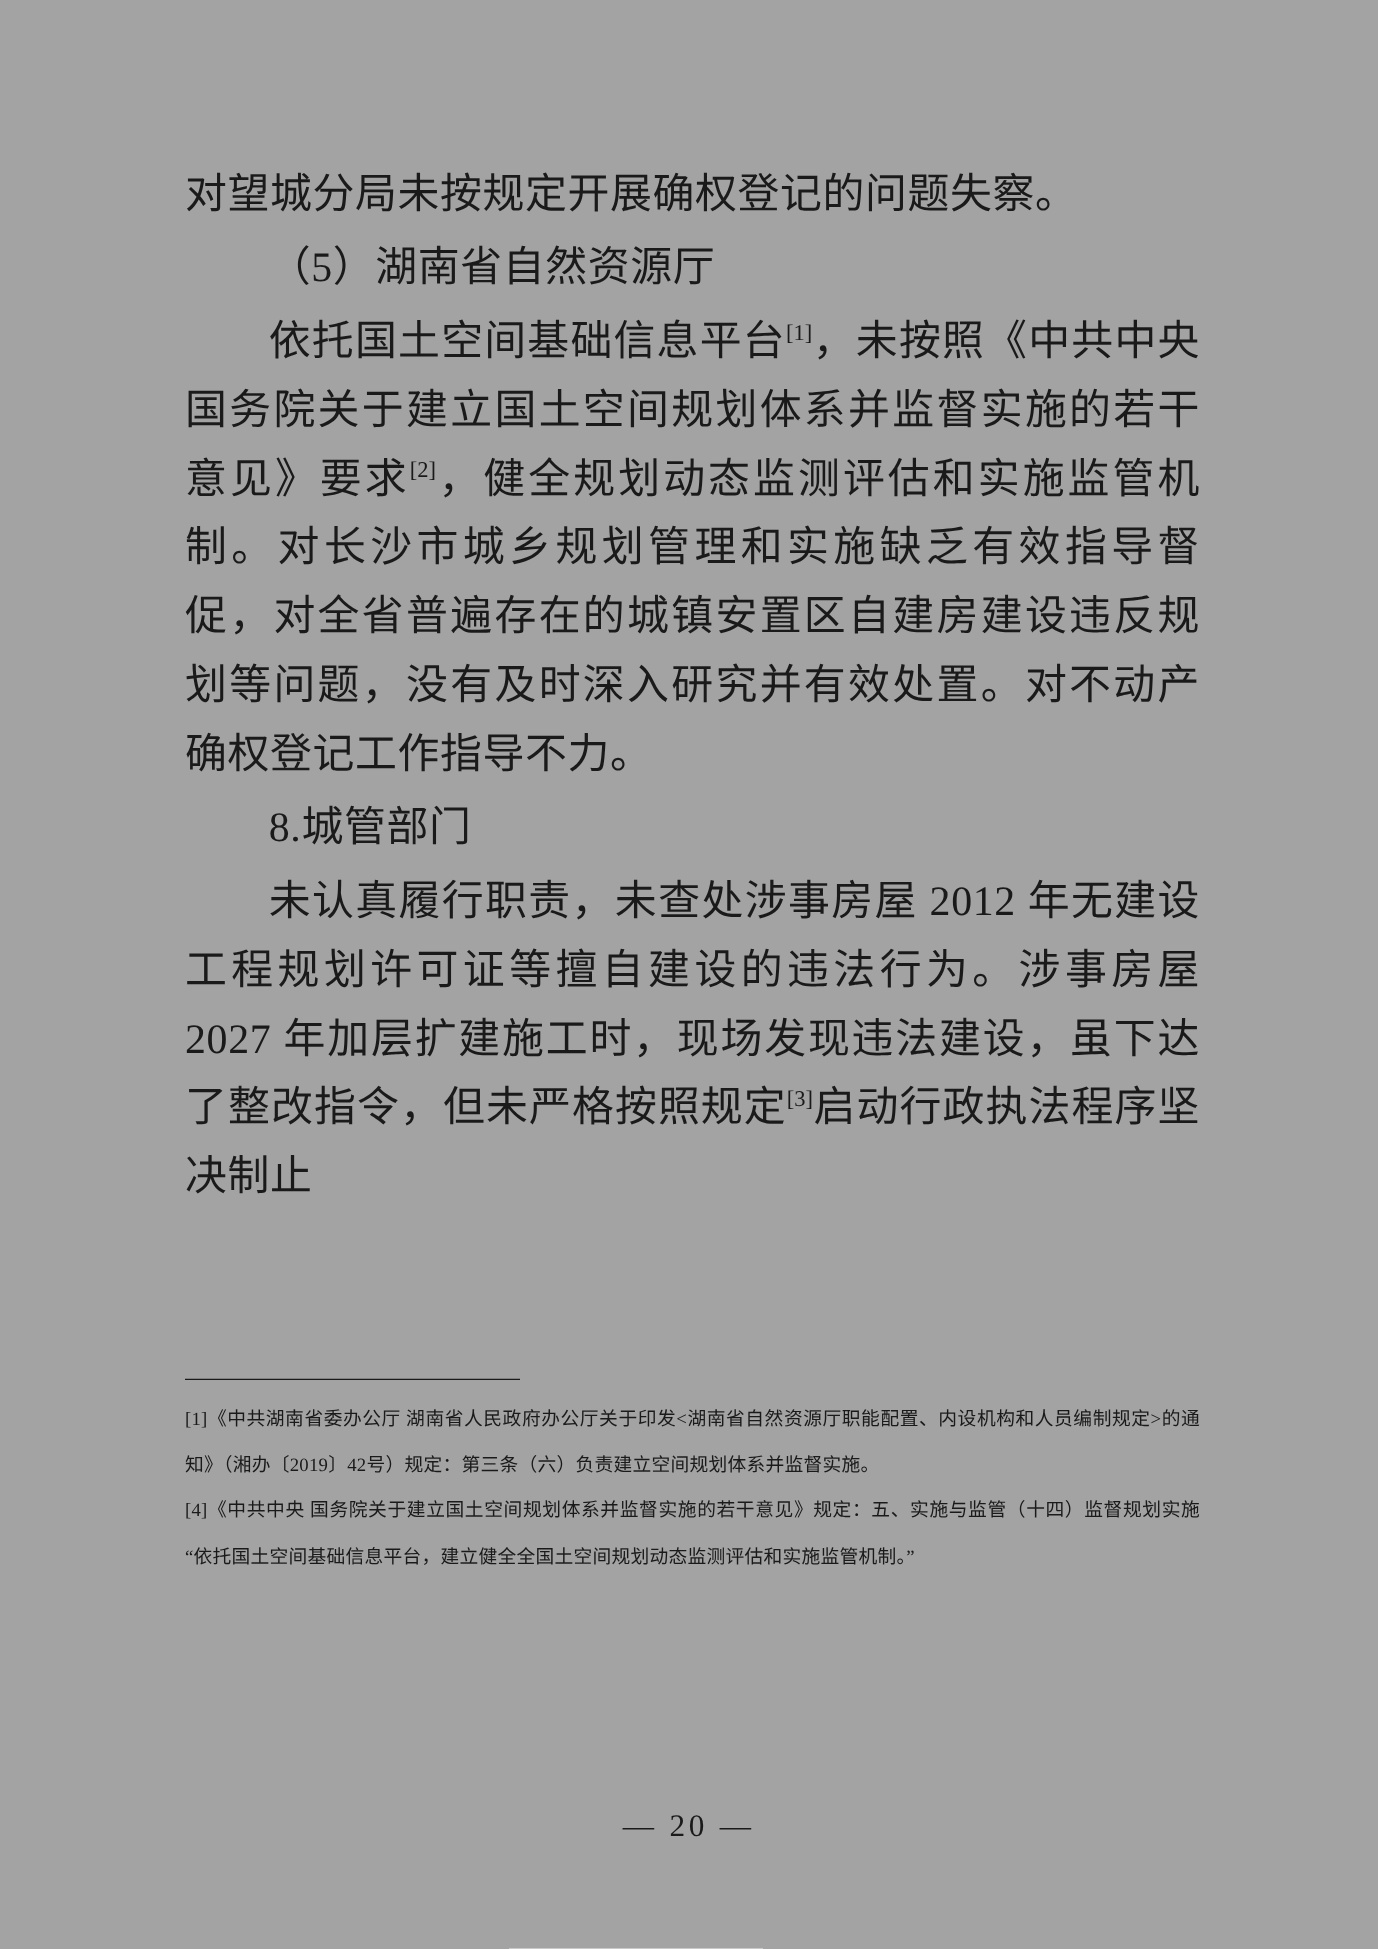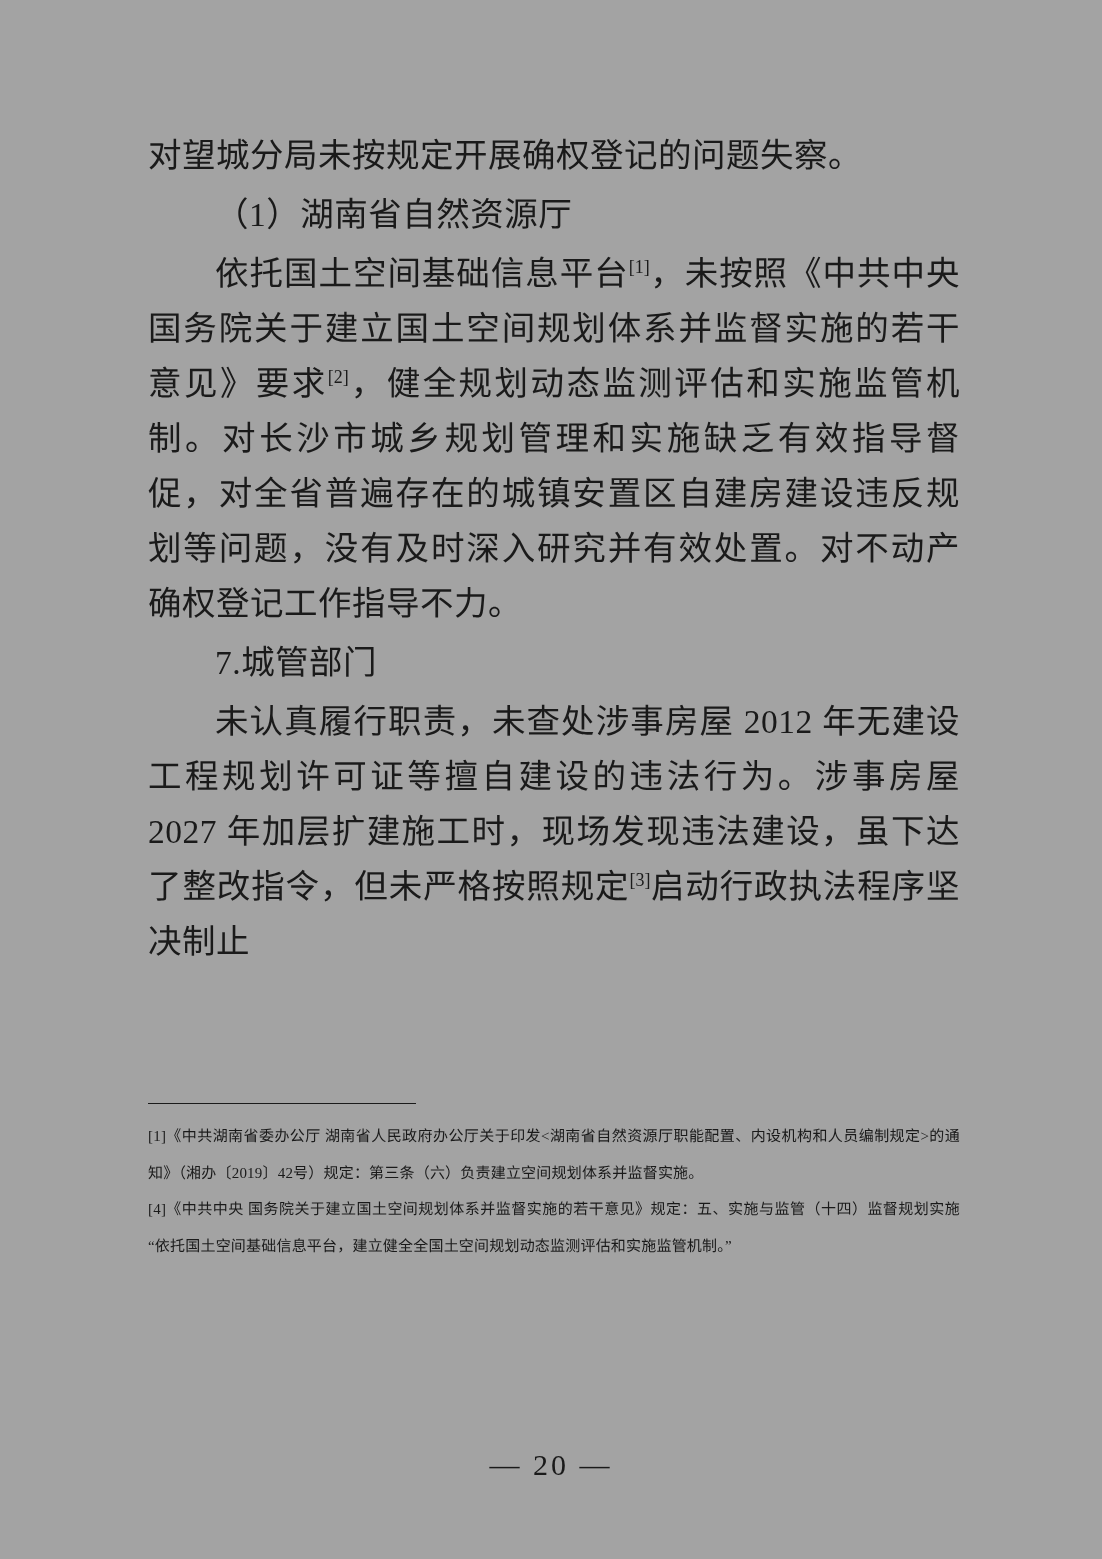--- a/index.html
+++ b/index.html
@@ -62,40 +62,40 @@
     text-justify: inter-ideograph;
     font-family: "Liberation Serif", "DejaVu Serif", serif;
     letter-spacing: 0.2px;
   }
   .page-number {
     position: absolute;
     left: 0;
     right: 0;
     top: 1448px;
     text-align: center;
-    font-size: 30px;
+    font-size: 25px;
     letter-spacing: 3px;
     font-family: "Liberation Serif", "DejaVu Serif", serif;
     color: #1a1a1a;
   }
 </style>
 </head>
 <body>
 
 <div class="page">
 
   <div class="body-area">
 
     <p class="para">对望城分局未按规定开展确权登记的问题失察。</p>
 
-    <p class="para indent">（1）湖南省自然资源厅</p>
+    <p class="para indent">（5）湖南省自然资源厅</p>
 
     <p class="para indent"><span>依托国土空间基础信息平台</span><sup class="fn">[1]</sup><span>，未按照《中共中央 国务院关于建立国土空间规划体系并监督实施的若干意见》要求</span><sup class="fn">[2]</sup><span>，健全规划动态监测评估和实施监管机制。对长沙市城乡规划管理和实施缺乏有效指导督促，对全省普遍存在的城镇安置区自建房建设违反规划等问题，没有及时深入研究并有效处置。对不动产确权登记工作指导不力。</span></p>
 
-    <p class="para indent">7.城管部门</p>
+    <p class="para indent">8.城管部门</p>
 
 
     <p class="para indent"><span>未认真履行职责，未查处涉事房屋 2012 年无建设工程规划许可证等擅自建设的违法行为。涉事房屋 2027 年加层扩建施工时，现场发现违法建设，虽下达了整改指令，但未严格按照规定</span><sup class="fn">[3]</sup><span>启动行政执法程序坚决制止</span></p>
 
   </div>
 
   <div class="footnote-area">
     <div class="fn-rule"></div>
     <p class="fnote">[1]《中共湖南省委办公厅 湖南省人民政府办公厅关于印发&lt;湖南省自然资源厅职能配置、内设机构和人员编制规定&gt;的通知》（湘办〔2019〕42号）规定：第三条（六）负责建立空间规划体系并监督实施。</p>
     <p class="fnote">[4]《中共中央 国务院关于建立国土空间规划体系并监督实施的若干意见》规定：五、实施与监管（十四）监督规划实施“依托国土空间基础信息平台，建立健全全国土空间规划动态监测评估和实施监管机制。”</p>

